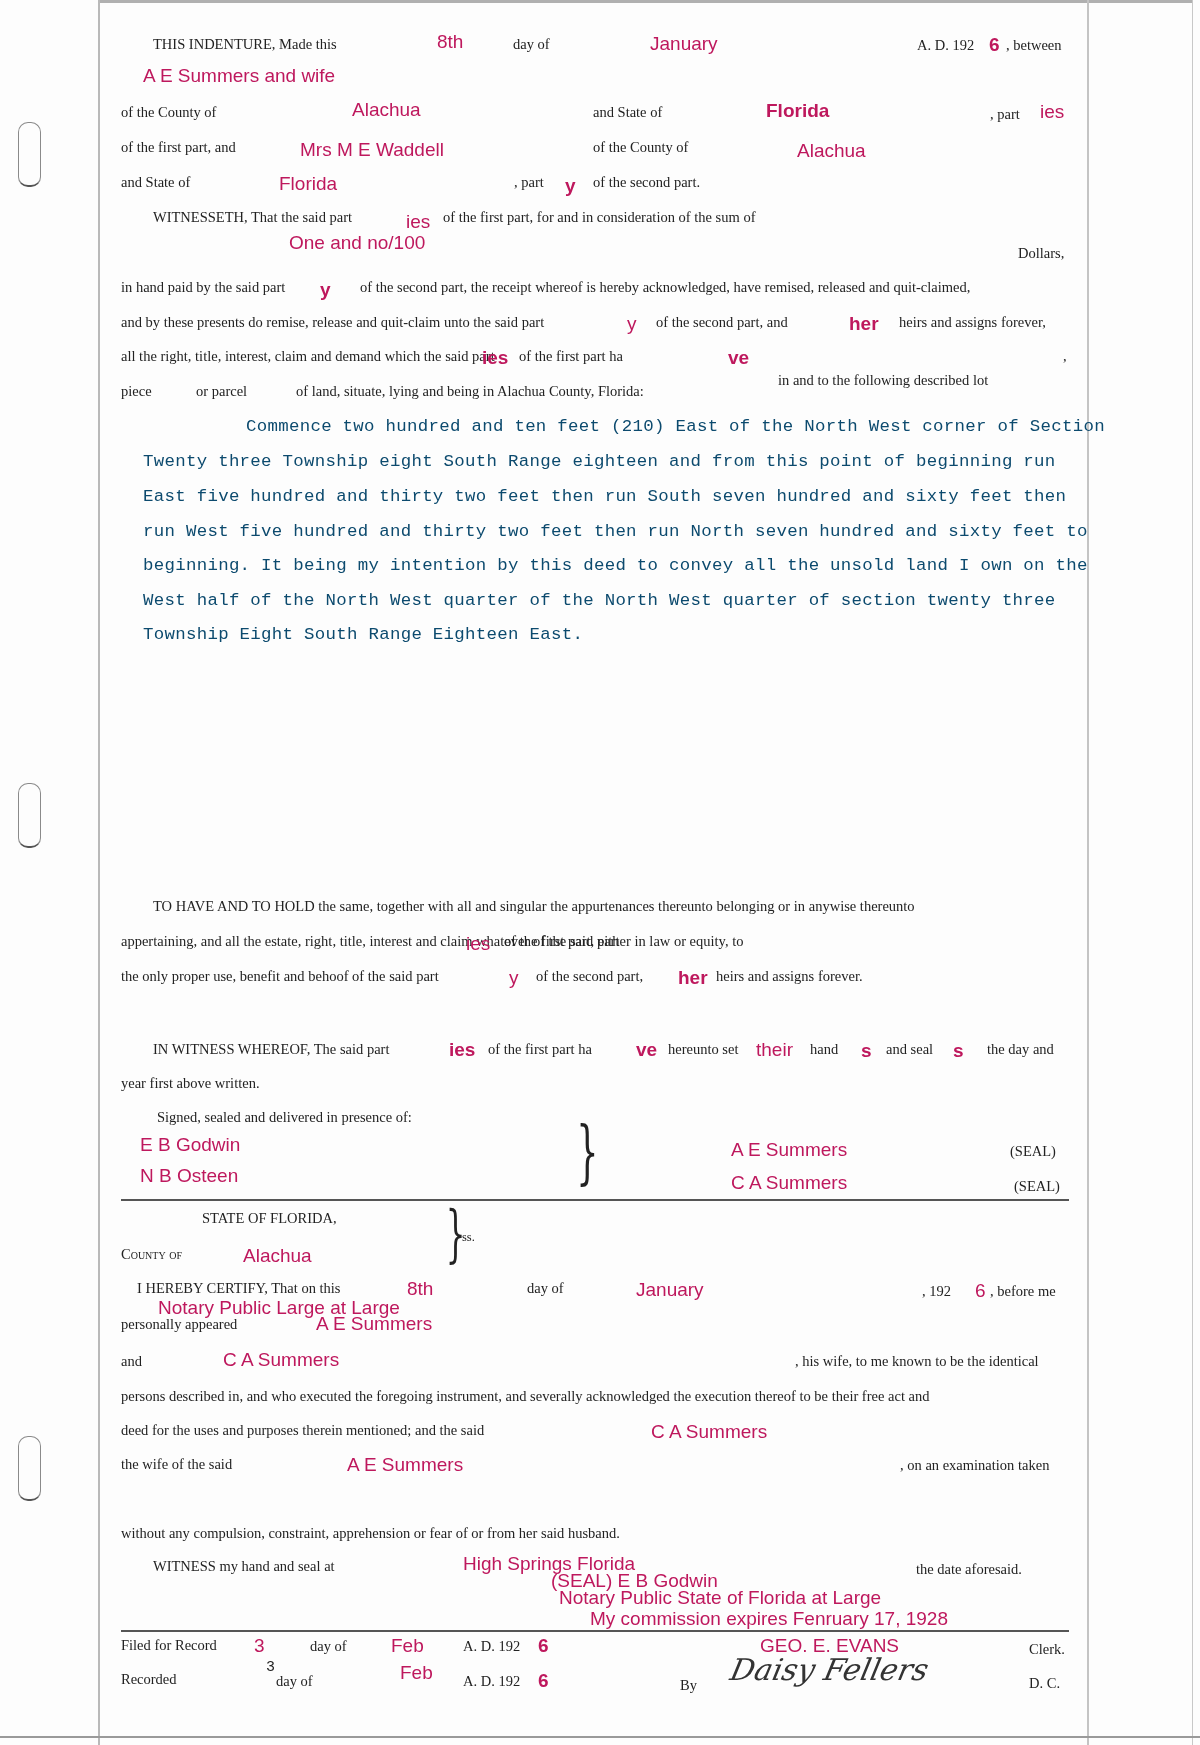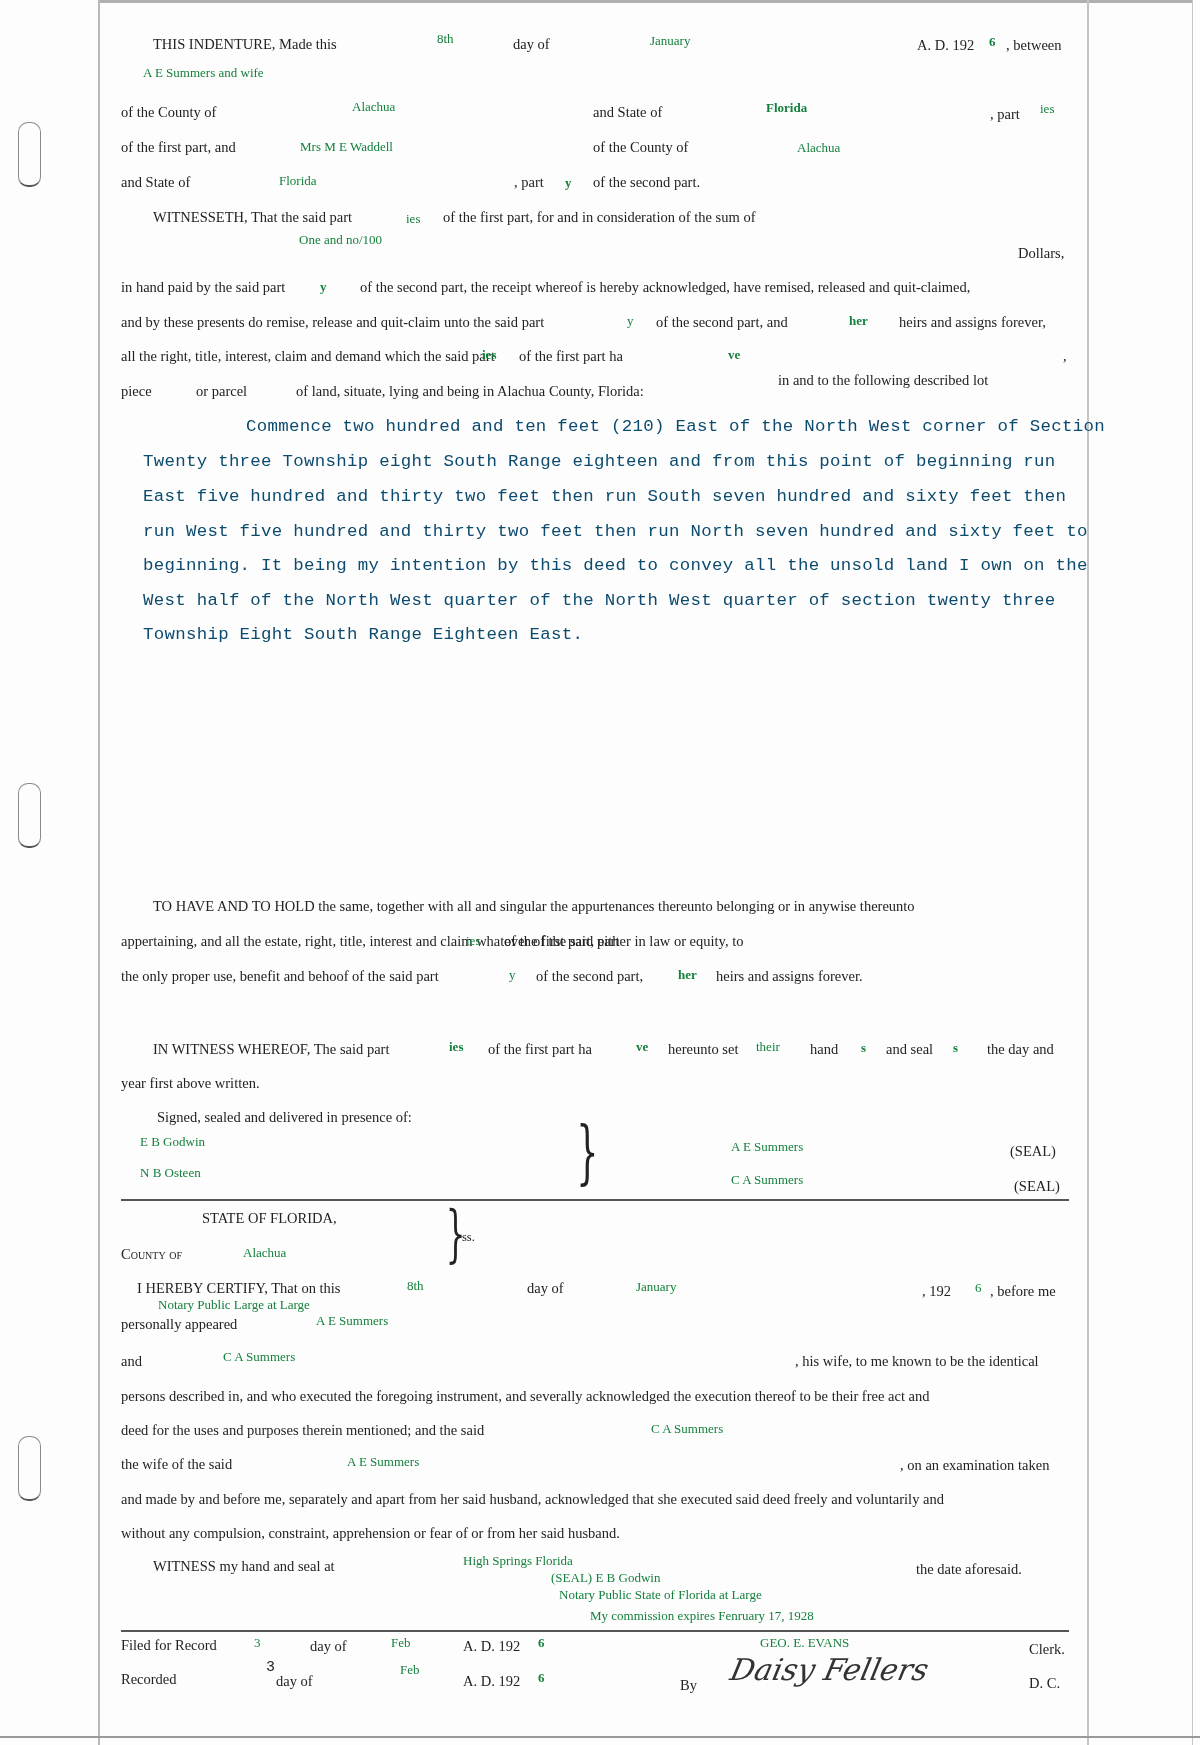--- a/index.html
+++ b/index.html
@@ -6,21 +6,21 @@
   body { width: 1200px; height: 1745px; position: relative; overflow: hidden; }
   .page { position: absolute; left: 0; top: 0; width: 1200px; height: 1745px; background: #fdfdfd; }
   .border-left { position: absolute; left: 98px; top: 0; width: 2px; height: 1745px; background: #b9b9b9; }
   .border-right { position: absolute; left: 1087px; top: 0; width: 2px; height: 1745px; background: #c4c4c4; }
   .border-far { position: absolute; left: 1192px; top: 0; width: 1px; height: 1745px; background: #c8c8c8; }
   .border-top { position: absolute; left: 98px; top: 0; width: 1095px; height: 3px; background: #b0b0b0; }
   .border-bottom { position: absolute; left: 0px; top: 1736px; width: 1200px; height: 2px; background: #9a9a9a; }
   .rule { position: absolute; height: 2px; background: #555; }
   .punch { position: absolute; left: 18px; width: 21px; height: 62px; border: 1px solid #8a8a8a; border-bottom: 2px solid #555; border-radius: 10px; background: transparent; }
   .t { position: absolute; white-space: nowrap; font-family: "Liberation Serif", "DejaVu Serif", serif; font-size: 14.5px; color: #222; }
-  .tw { position: absolute; white-space: nowrap; font-family: Liberation Serif, serif; font-size: 13px; color: #15803d; }
+  .tw { position: absolute; white-space: nowrap; font-family: Liberation Sans, sans-serif; font-size: 19px; color: #be185d; }
   .tw.b { font-weight: bold; }
   .body-type { font-family: "Liberation Mono", "DejaVu Sans Mono", monospace; font-size: 17.4px; color: #0c4a6e; white-space: nowrap; position: absolute; letter-spacing: 0.3px; }
   .caps { font-variant: small-caps; }
   .brace { position: absolute; font-family: "DejaVu Serif", serif; color: #222; }
   .sig { position: absolute; font-family: "DejaVu Serif", serif; font-style: italic; font-size: 30px; color: #333; white-space: nowrap; transform: skewX(-12deg); }
   .sup { position: absolute; font-family: "Liberation Mono", monospace; font-size: 15px; color: #222; }
 </style>
 </head>
 <body>
 
@@ -59,21 +59,21 @@
 
   <span class="t" style="left:121px;top:174px;">and State of</span>
   <span class="tw" style="left:279px;top:173px;">Florida</span>
   <span class="t" style="left:514px;top:174px;">, part</span>
   <span class="tw b" style="left:565px;top:175px;">y</span>
   <span class="t" style="left:593px;top:174px;">of the second part.</span>
 
   <span class="t" style="left:153px;top:209px;">WITNESSETH, That the said part</span>
   <span class="tw" style="left:406px;top:211px;">ies</span>
   <span class="t" style="left:443px;top:209px;">of the first part, for and in consideration of the sum of</span>
-  <span class="tw" style="left:289px;top:232px;margin-left:10px;">One and no/100</span>
+  <span class="tw" style="left:289px;top:232px;">One and no/100</span>
   <span class="t" style="left:1018px;top:245px;">Dollars,</span>
 
   <span class="t" style="left:121px;top:279px;">in hand paid by the said part</span>
   <span class="tw b" style="left:320px;top:279px;">y</span>
   <span class="t" style="left:360px;top:279px;">of the second part, the receipt whereof is hereby acknowledged, have remised, released and quit-claimed,</span>
 
   <span class="t" style="left:121px;top:314px;">and by these presents do remise, release and quit-claim unto the said part</span>
   <span class="tw" style="left:627px;top:313px;">y</span>
   <span class="t" style="left:656px;top:314px;">of the second part, and</span>
   <span class="tw b" style="left:849px;top:313px;">her</span>
@@ -156,21 +156,20 @@
   <span class="t" style="left:795px;top:1353px;">, his wife, to me known to be the identical</span>
 
   <span class="t" style="left:121px;top:1388px;">persons described in, and who executed the foregoing instrument, and severally acknowledged the execution thereof to be their free act and</span>
   <span class="t" style="left:121px;top:1422px;">deed for the uses and purposes therein mentioned; and the said</span>
   <span class="tw" style="left:651px;top:1421px;">C A Summers</span>
 
   <span class="t" style="left:121px;top:1456px;">the wife of the said</span>
   <span class="tw" style="left:347px;top:1454px;">A E Summers</span>
   <span class="t" style="left:900px;top:1457px;">, on an examination taken</span>
 
-  <span class="t" style="left:121px;top:1491px;">and made by and before me, separately and apart from her said husband, acknowledged that she executed said deed freely and voluntarily and</span>
   <span class="t" style="left:121px;top:1525px;">without any compulsion, constraint, apprehension or fear of or from her said husband.</span>
 
   <span class="t" style="left:153px;top:1558px;">WITNESS my hand and seal at</span>
   <span class="tw" style="left:463px;top:1553px;">High Springs Florida</span>
   <span class="t" style="left:916px;top:1561px;">the date aforesaid.</span>
   <span class="tw" style="left:551px;top:1570px;">(SEAL)  E B Godwin</span>
   <span class="tw" style="left:559px;top:1587px;">Notary Public   State of Florida at Large</span>
   <span class="tw" style="left:590px;top:1608px;">My commission expires Fenruary 17, 1928</span>
 
   <div class="rule" style="left:121px;top:1630px;width:948px;"></div>

